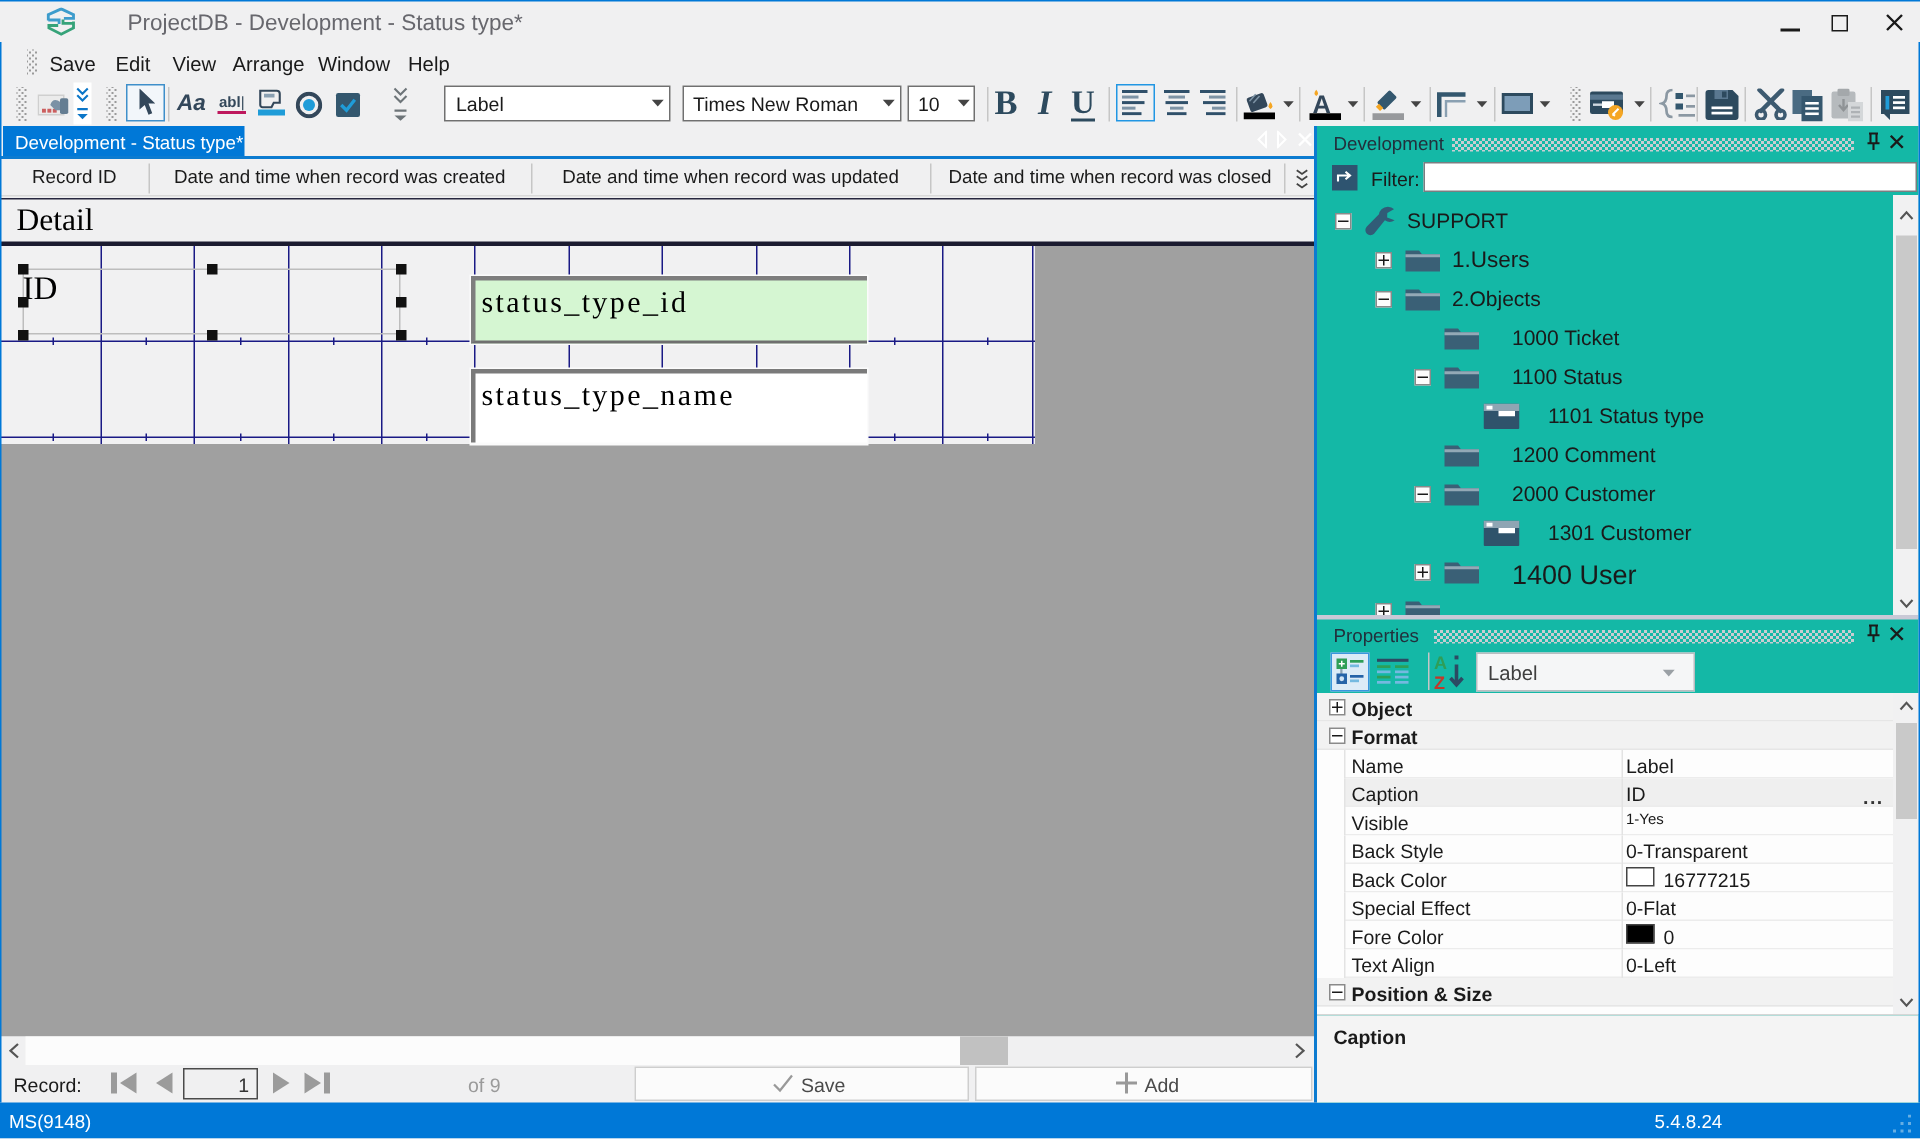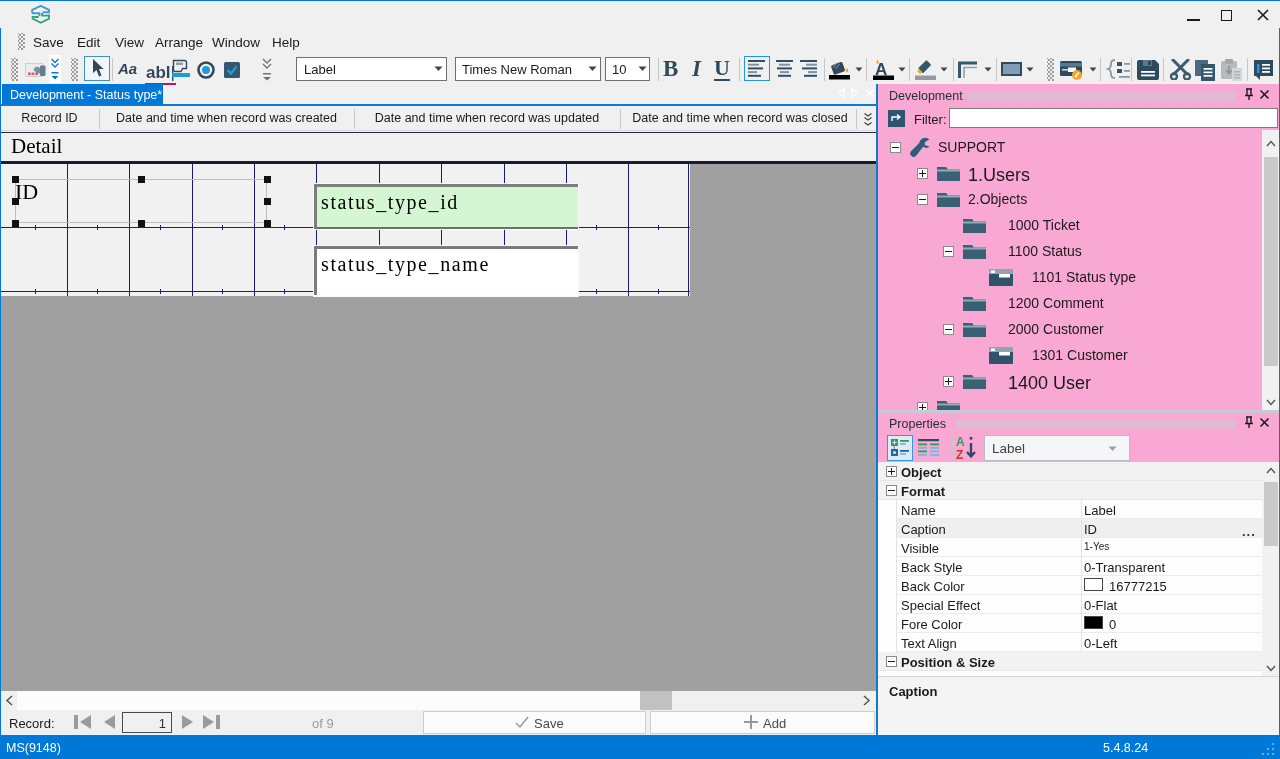--- a/index.html
+++ b/index.html
@@ -23,20 +23,21 @@
   <div class="ab" style="left:0;top:0;width:1280px;height:1px;background:#0078d7"></div>
   <div class="ab" style="left:0;top:28px;width:1px;height:707px;background:#0078d7;z-index:40"></div>
   <div class="ab" style="left:1279px;top:28px;width:1px;height:707px;background:#0078d7;z-index:40"></div>
 
   <svg id="logo" class="ab" style="left:30px;top:5px" width="22" height="19" viewBox="0 0 22 19">
     <path d="M2.2 8.6 L2.2 4.8 L10.8 0.9 L19 4.8 L19 7.2 L12.6 7.2" fill="none" stroke="#3d9ccc" stroke-width="1.9"></path>
     <path d="M2.2 8.3 L9.4 8.3 L9.4 11" fill="none" stroke="#3d9ccc" stroke-width="1.9"></path>
     <path d="M19 9.4 L19 13.6 L10.8 17.8 L2.6 13.6 L2.6 12 L8.8 12" fill="none" stroke="#36a379" stroke-width="1.9"></path>
     <path d="M19.2 10.6 L12 10.6 L12 8" fill="none" stroke="#36a379" stroke-width="1.9"></path>
   </svg>
+  <div class="ab" style="left:85px;top:7px;font-size:15px;color:#67676d;">ProjectDB - Development - Status type*</div>
 
   <div class="ab" style="left:1187px;top:19px;width:13px;height:2px;background:#1a1a1a"></div>
   <div class="ab" style="left:1221px;top:10px;width:11px;height:11px;border:1.5px solid #1a1a1a;box-sizing:border-box"></div>
   <svg class="ab" style="left:1256px;top:8px" width="14" height="14">
       <path d="M2 2 L12 12 M12 2 L2 12" stroke="#1a1a1a" stroke-width="1.6"></path>
     </svg>
 
   <div class="grip" style="left:18px;top:33px;height:17px;"></div>
   <div class="ab t13" style="left:33px;top:35px;font-size:13.5px;">Save</div>
   <div class="ab t13" style="left:77px;top:35px;font-size:13.5px;">Edit</div>
@@ -64,21 +65,21 @@
       <path d="M1.5 18 L5 21.5 L8.5 18 Z" fill="#0b76c8"></path>
     </svg>
     <div class="grip" style="left:71px;top:3px;height:23px;"></div>
 
     <div class="ab" style="left:84px;top:1px;width:26px;height:25px;border:1px solid #3f8fca;box-sizing:border-box;background:#f2f6fa"></div>
     <svg class="ab" style="left:91px;top:4px" width="14" height="19">
       <path d="M2 0 L2 14 L5.5 11 L8 17.5 L10.5 16.5 L8 10 L12.5 10 Z" fill="#33475a"></path>
     </svg>
     <div class="sep" style="left:112px;top:3px;height:23px"></div>
     <div class="ab" style="left:118px;top:5px;font-size:15px;font-weight:bold;font-style:italic;color:#33475a">Aa</div>
-    <div class="ab" style="left:145px;top:8px;font-size:17px;font-weight:bold;color:#33475a;border-bottom:2px solid #be185d;padding:0 1px;">abl<span style="font-weight:normal">|</span></div>
+    <div class="ab" style="left:145px;top:8px;font-size:10px;font-weight:bold;color:#33475a;border-bottom:2px solid #be185d;padding:0 1px;">abl<span style="font-weight:normal">|</span></div>
 
     <svg class="ab" style="left:170px;top:4px" width="22" height="19">
       <path d="M3.5 1.5 h11 a2 2 0 0 1 2 2 v6 h-4 l-1.5 3 h-6 a1.5 1.5 0 0 1 -1.5 -1.5 Z" fill="none" stroke="#33475a" stroke-width="1.4"></path>
       <rect x="6" y="3.5" width="7" height="2.5" fill="#8aa0b2"></rect>
       <rect x="2" y="14" width="18" height="4" fill="#1f9cd8"></rect>
     </svg>
 
     <svg class="ab" style="left:197px;top:6px" width="18" height="18">
       <circle cx="9" cy="9" r="7.5" fill="none" stroke="#33475a" stroke-width="2.6"></circle>
       <circle cx="9" cy="9" r="4" fill="#1f9cd8"></circle>
@@ -395,21 +396,21 @@
         <rect x="10" y="0" width="2" height="2"></rect>
         <rect x="10" y="5" width="2" height="2"></rect>
         <rect x="5" y="5" width="2" height="2"></rect>
         <rect x="10" y="10" width="2" height="2"></rect>
         <rect x="5" y="10" width="2" height="2"></rect>
         <rect x="0" y="10" width="2" height="2"></rect>
       </g>
   </svg>
 
   <div class="ab" style="left:876px;top:84px;width:2px;height:651px;background:#0c7bd0"></div>
-  <div id="rpanel" class="ab" style="left:878px;top:84px;width:401px;height:651px;background:#f9a8d4;">
+  <div id="rpanel" class="ab" style="left:878px;top:84px;width:401px;height:651px;background:#14b8a6;">
 
     <div class="ab" style="left:11px;top:5px;font-size:12.5px;color:#22303c">Development</div>
     <div class="dots" style="left:90px;top:8px;width:268px;"></div>
     <svg class="ab" style="left:366px;top:4px" width="10" height="13">
         <path d="M2 1 L8 1 M3 1 L3 7 M7 1 L7 7 M1 7.5 L9 7.5 M5 8 L5 12" stroke="#1a1a1a" stroke-width="1.4" fill="none"></path>
       </svg>
     <svg class="ab" style="left:381px;top:5px" width="11" height="11">
         <path d="M1.5 1.5 L9.5 9.5 M9.5 1.5 L1.5 9.5" stroke="#1a1a1a" stroke-width="1.6"></path>
       </svg>
 
@@ -429,21 +430,21 @@
           </g>
         </svg>
         <div class="ab" style="left:60px;top:55px;font-size:14px;color:#1a1a1a;white-space:nowrap">SUPPORT</div>
         <div class="ab" style="left:39px;top:84px;width:11px;height:11px;background:#fcfcfc;border:1px solid #8a8a8a;box-sizing:border-box"></div>
         <div class="ab" style="left:41px;top:89px;width:7px;height:1px;background:#1a1a1a"></div>
         <div class="ab" style="left:44px;top:86px;width:1px;height:7px;background:#1a1a1a"></div>
         <svg class="ab" style="left:58px;top:80px" width="25" height="18">
           <path d="M1 3 L10 3 L12 5.5 L24 5.5 L24 17 L1 17 Z" fill="#3a6076"></path>
           <rect x="1" y="5.5" width="23" height="2" fill="#93a9b6"></rect>
         </svg>
-        <div class="ab" style="left:90px;top:81px;font-size:18px;color:#1a1a1a;white-space:nowrap">1.Users</div>
+        <div class="ab" style="left:90px;top:81px;font-size:15px;color:#1a1a1a;white-space:nowrap">1.Users</div>
         <div class="ab" style="left:39px;top:110px;width:11px;height:11px;background:#fcfcfc;border:1px solid #8a8a8a;box-sizing:border-box"></div>
         <div class="ab" style="left:41px;top:115px;width:7px;height:1px;background:#1a1a1a"></div>
         <svg class="ab" style="left:58px;top:106px" width="25" height="18">
           <path d="M1 3 L10 3 L12 5.5 L24 5.5 L24 17 L1 17 Z" fill="#3a6076"></path>
           <rect x="1" y="5.5" width="23" height="2" fill="#93a9b6"></rect>
         </svg>
         <div class="ab" style="left:90px;top:107px;font-size:14px;color:#1a1a1a;white-space:nowrap">2.Objects</div>
         <svg class="ab" style="left:84px;top:132px" width="25" height="18">
           <path d="M1 3 L10 3 L12 5.5 L24 5.5 L24 17 L1 17 Z" fill="#3a6076"></path>
           <rect x="1" y="5.5" width="23" height="2" fill="#93a9b6"></rect>

